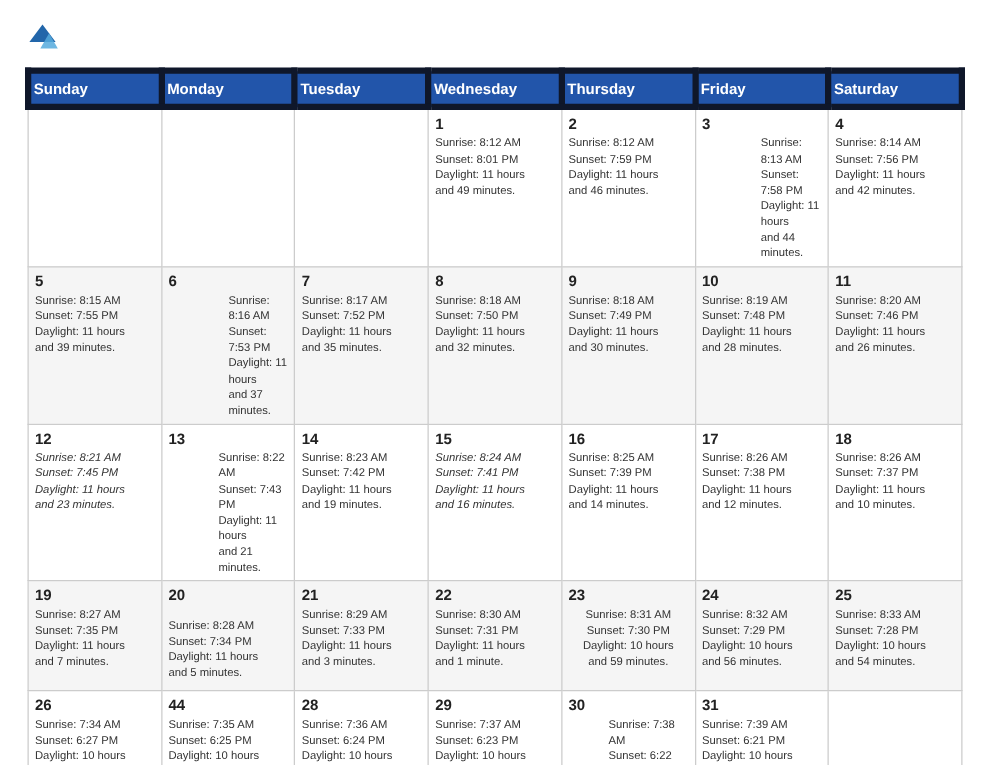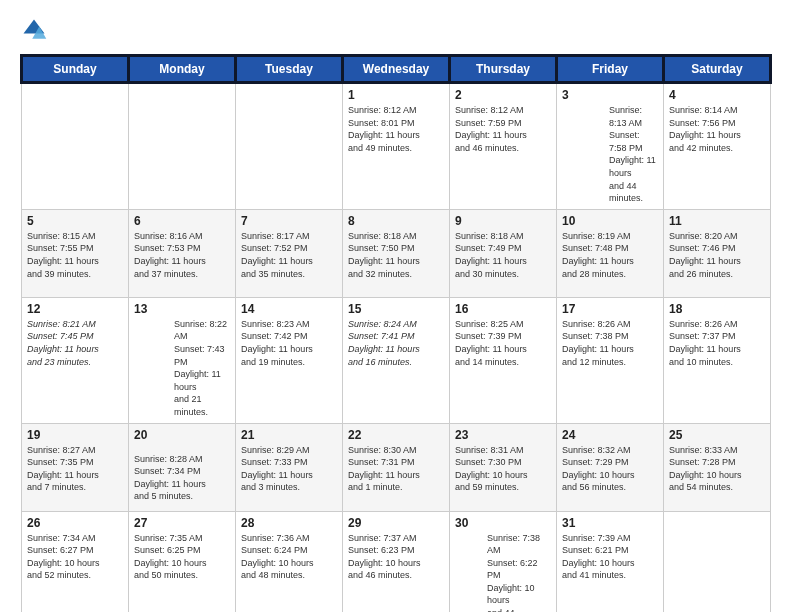--- a/index.html
+++ b/index.html
@@ -59,23 +59,23 @@
       border: 1px solid #ccc;
       border-collapse: collapse;
       width: 100%;
       table-layout: fixed;
     }
     .calendar thead tr th {
       background: #2255aa;
       color: #fff;
       font-size: 12px;
       font-weight: bold;
-      text-align: center;
+      text-align: left;
       padding: 5px 2px;
-      border: 3px solid #0f172a;
+      border: 5px solid #0f172a;
     }
     .calendar tbody tr td {
       border: 1px solid #ccc;
       vertical-align: top;
       padding: 4px 5px;
       font-size: 9.5px;
       color: #333;
       background: #fff;
       height: 88px;
     }
@@ -175,21 +175,21 @@
         <tr>
           <td>
             <span class="day-number">5</span>
             <div class="day-info" style="white-space: pre-line;">Sunrise: 8:15 AM
 Sunset: 7:55 PM
 Daylight: 11 hours
 and 39 minutes.</div>
           </td>
           <td>
             <span class="day-number">6</span>
-            <div class="day-info" style="white-space: pre-line;">Sunrise: 8:16 AM
+            <div class="day-info" style="white-space: pre-line; margin-left: 48px;">Sunrise: 8:16 AM
 Sunset: 7:53 PM
 Daylight: 11 hours
 and 37 minutes.</div>
           </td>
           <td>
             <span class="day-number">7</span>
             <div class="day-info" style="white-space: pre-line;">Sunrise: 8:17 AM
 Sunset: 7:52 PM
 Daylight: 11 hours
 and 35 minutes.</div>
@@ -298,21 +298,21 @@
           </td>
           <td>
             <span class="day-number">22</span>
             <div class="day-info" style="white-space: pre-line;">Sunrise: 8:30 AM
 Sunset: 7:31 PM
 Daylight: 11 hours
 and 1 minute.</div>
           </td>
           <td>
             <span class="day-number">23</span>
-            <div class="day-info" style="white-space: pre-line;">Sunrise: 8:31 AM
+            <div class="day-info" style="white-space: pre-line; text-align: center;">Sunrise: 8:31 AM
 Sunset: 7:30 PM
 Daylight: 10 hours
 and 59 minutes.</div>
           </td>
           <td>
             <span class="day-number">24</span>
             <div class="day-info" style="white-space: pre-line;">Sunrise: 8:32 AM
 Sunset: 7:29 PM
 Daylight: 10 hours
 and 56 minutes.</div>
@@ -327,21 +327,21 @@
         </tr>
         <tr>
           <td>
             <span class="day-number">26</span>
             <div class="day-info" style="white-space: pre-line;">Sunrise: 7:34 AM
 Sunset: 6:27 PM
 Daylight: 10 hours
 and 52 minutes.</div>
           </td>
           <td>
-            <span class="day-number">27</span>
+            <span class="day-number">44</span>
             <div class="day-info" style="white-space: pre-line;">Sunrise: 7:35 AM
 Sunset: 6:25 PM
 Daylight: 10 hours
 and 50 minutes.</div>
           </td>
           <td>
             <span class="day-number">28</span>
             <div class="day-info" style="white-space: pre-line;">Sunrise: 7:36 AM
 Sunset: 6:24 PM
 Daylight: 10 hours

